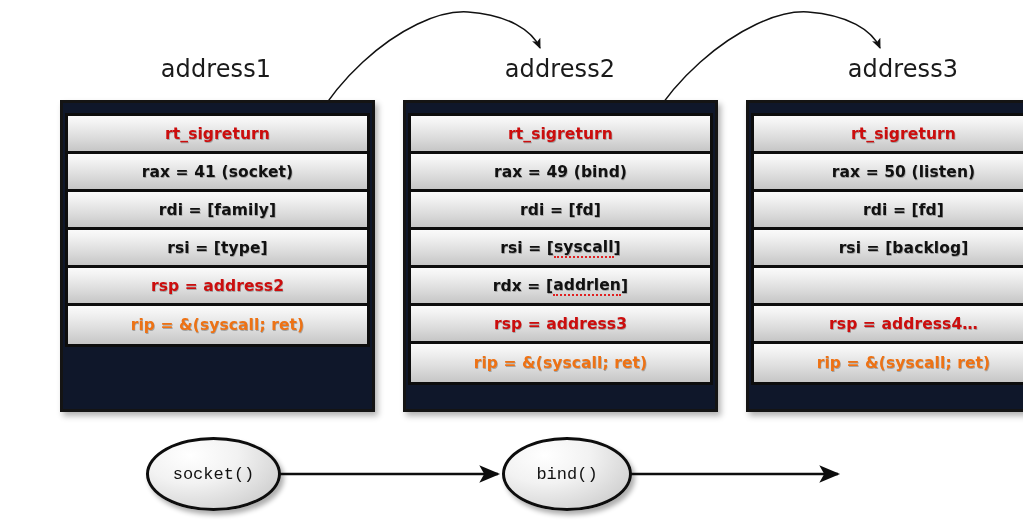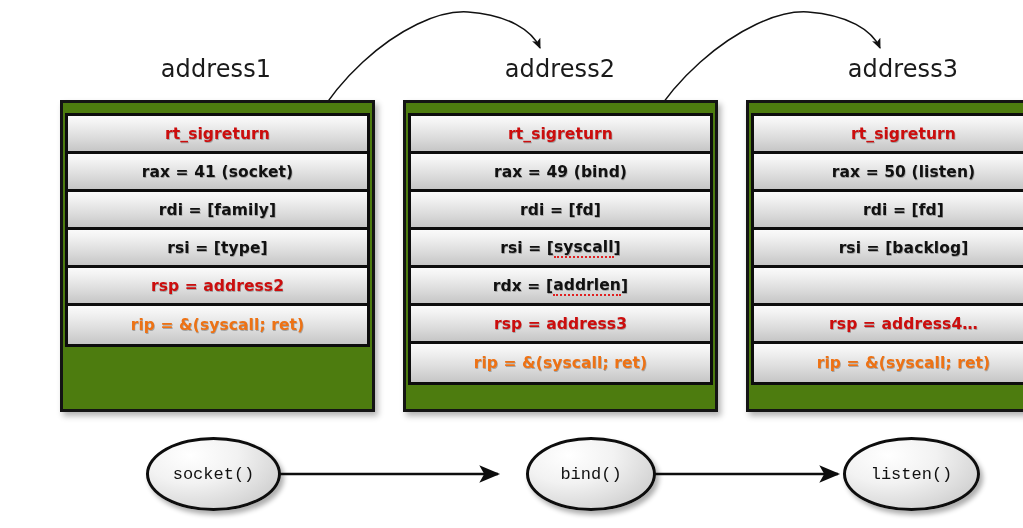--- a/index.html
+++ b/index.html
@@ -20,21 +20,21 @@
     font-weight:400;
     color:#1a1a1a;
     letter-spacing:0.1px;
     text-align:center;
     white-space:nowrap;
   }
 
   
   .frame{
     position:absolute;
-    background:#4d7c0f;
+    background:#0f172a;
     border:3px solid #141414;
     box-shadow:3px 4px 6px rgba(0,0,0,0.30);
     box-sizing:border-box;
     padding:10px 2px;
   }
   .stack{
     position:relative;
     border:3px solid #0d0d0d;
     box-sizing:border-box;
     background:#0d0d0d;
@@ -153,20 +153,17 @@
         <path d="M0,0 L8,3.4 L0,6.8 L1.9,3.4 z" fill="#0d0d0d"></path>
       </marker>
     </defs>
     <line x1="230" y1="474" x2="450" y2="474" stroke="#0d0d0d" stroke-width="2.6" marker-end="url(#ah2)"></line>
     <line x1="580" y1="474" x2="790" y2="474" stroke="#0d0d0d" stroke-width="2.6" marker-end="url(#ah2)"></line>
   </svg>
 
   <div class="ellipse" style="left:98px;top:437px;width:135px;height:74px;">
     <span>socket()</span>
   </div>
-  <div class="ellipse" style="left:478px;top:437px;width:130px;height:74px;justify-content:center;">
+  <div class="ellipse" style="left:454px;top:437px;width:130px;height:74px;justify-content:center;">
     <span>bind()</span>
-  </div>
-  <div class="ellipse" style="left:795px;top:437px;width:137px;height:74px;">
-    <span>listen()</span>
   </div>
 
 </div>
 
 </body></html>

